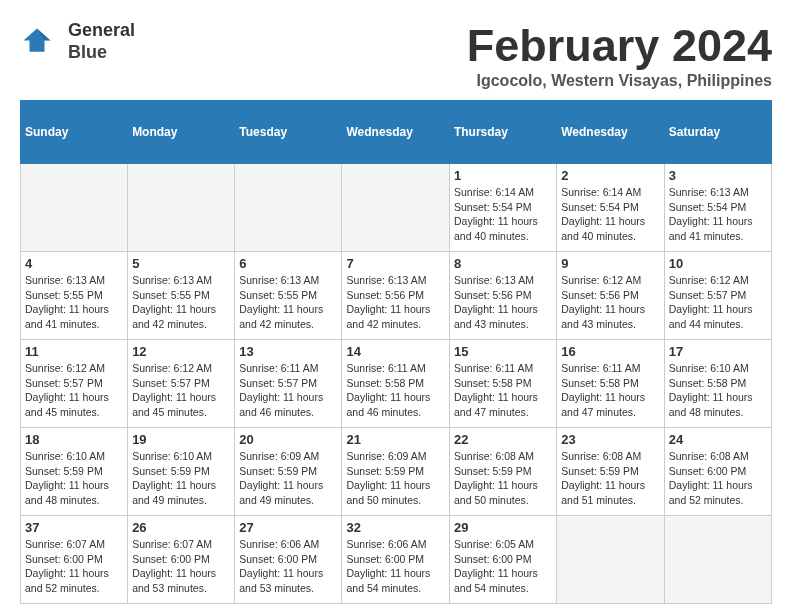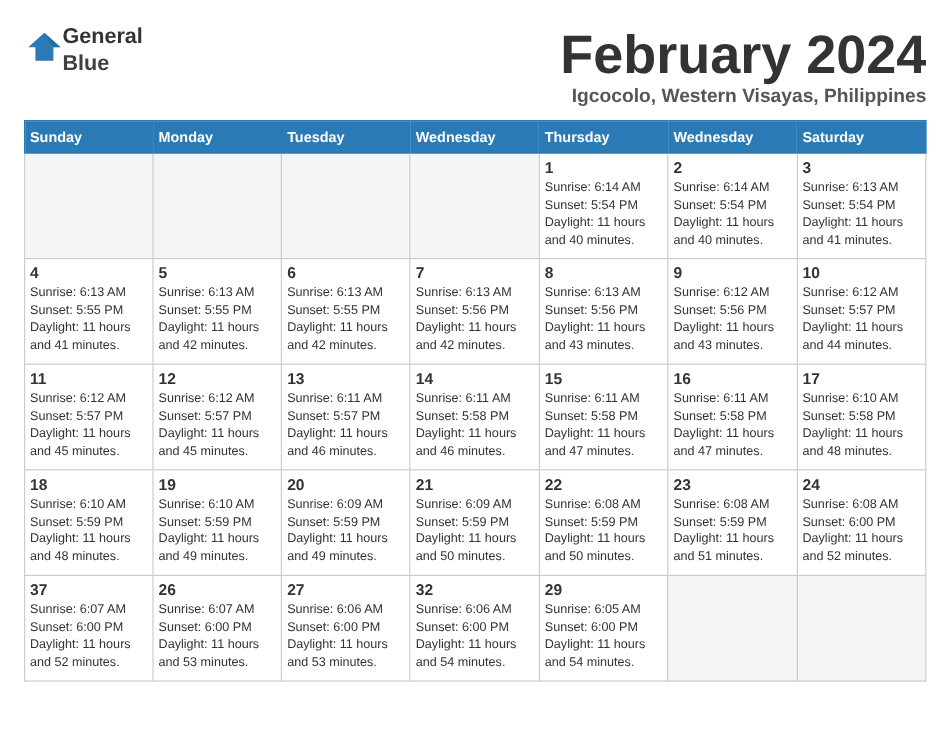--- a/index.html
+++ b/index.html
@@ -17,20 +17,21 @@
       margin-bottom: 10px;
     }
     .logo {
       display: flex;
       align-items: center;
     }
     .logo-text {
       font-size: 18px;
       font-weight: bold;
       line-height: 1.2;
+      margin-left: 16px;
     }
     .logo-general { color: #333; }
     .logo-blue { color: #404040; }
     .logo-icon {
       width: 30px;
       height: 30px;
       margin-left: 2px;
     }
     .title-block {
       text-align: right;
@@ -46,21 +47,21 @@
       font-weight: bold;
     }
     table {
       width: 100%;
       border-collapse: collapse;
       font-size: 11px;
     }
     th {
       background-color: #2a7ab5;
       color: #fff;
-      padding: 6px 4px;
+      padding: 24px 4px;
       text-align: left;
       font-size: 12px;
       border: 1px solid #2a7ab5;
     }
     td {
       border: 1px solid #ccc;
       padding: 4px;
       vertical-align: top;
       height: 88px;
       width: 108px;

